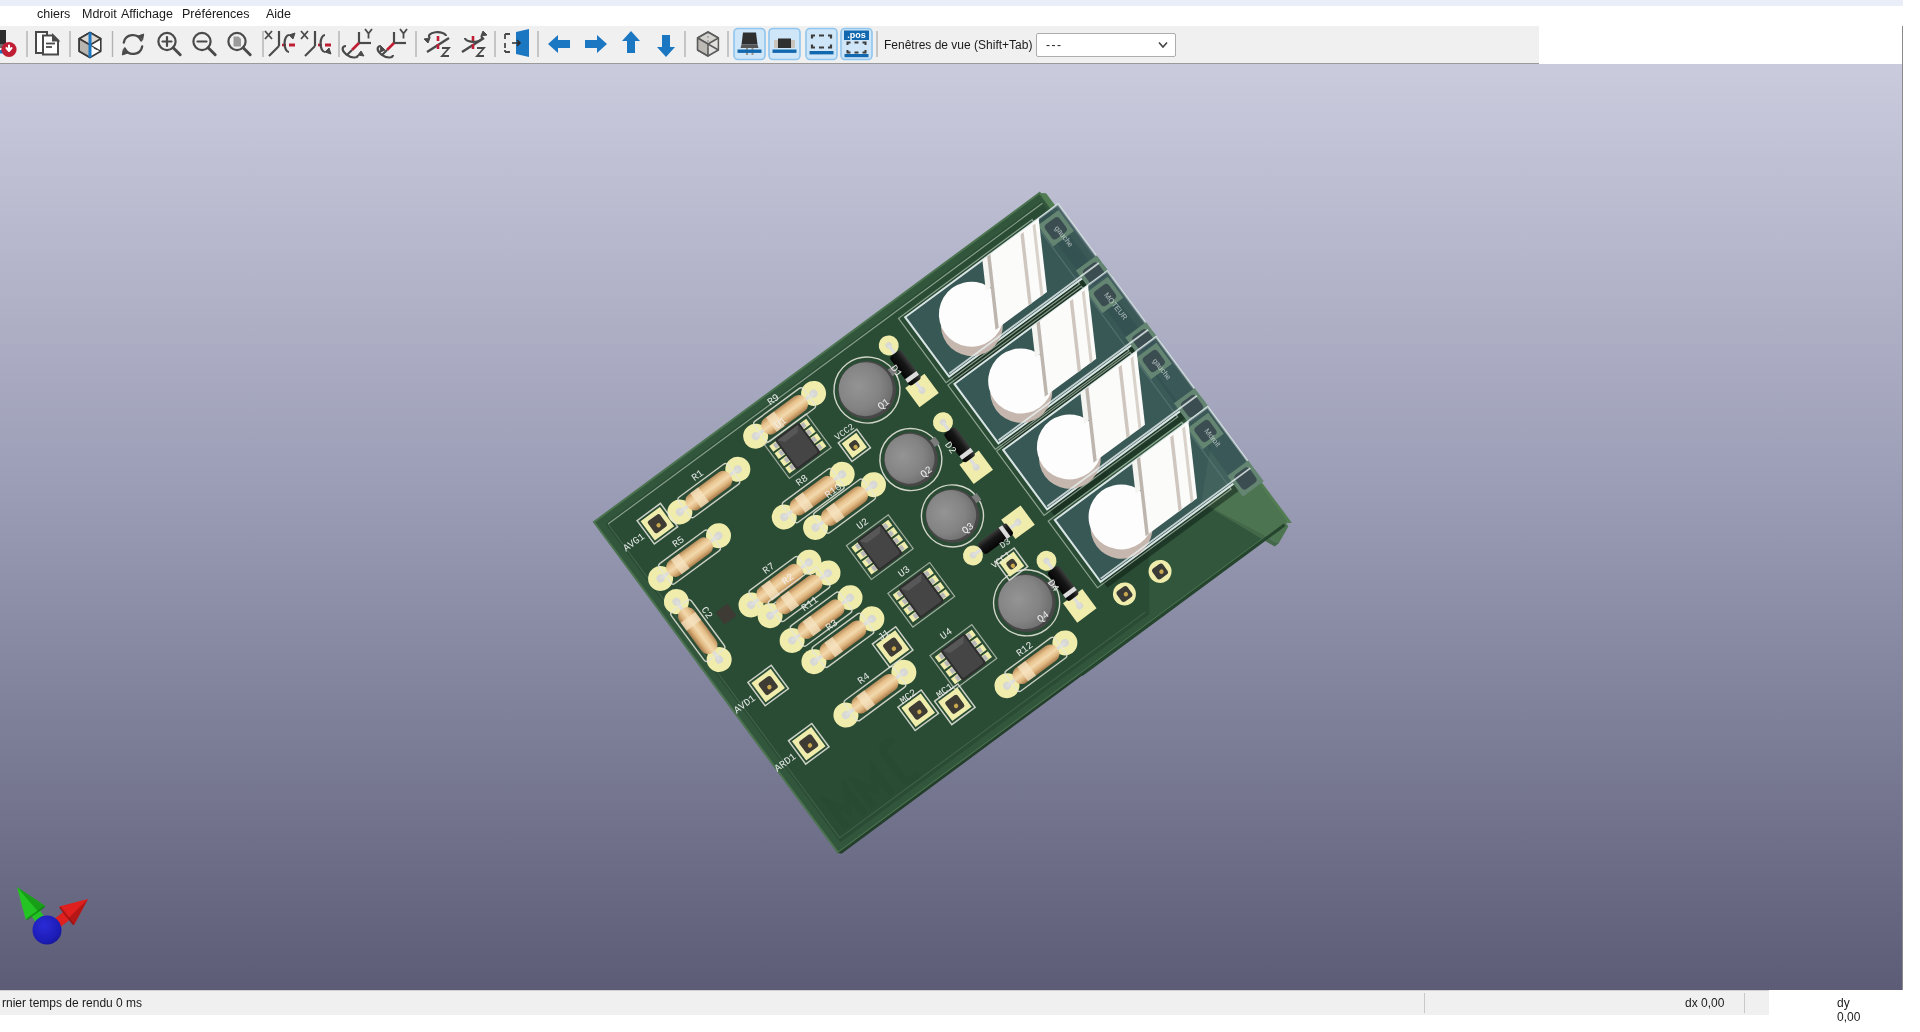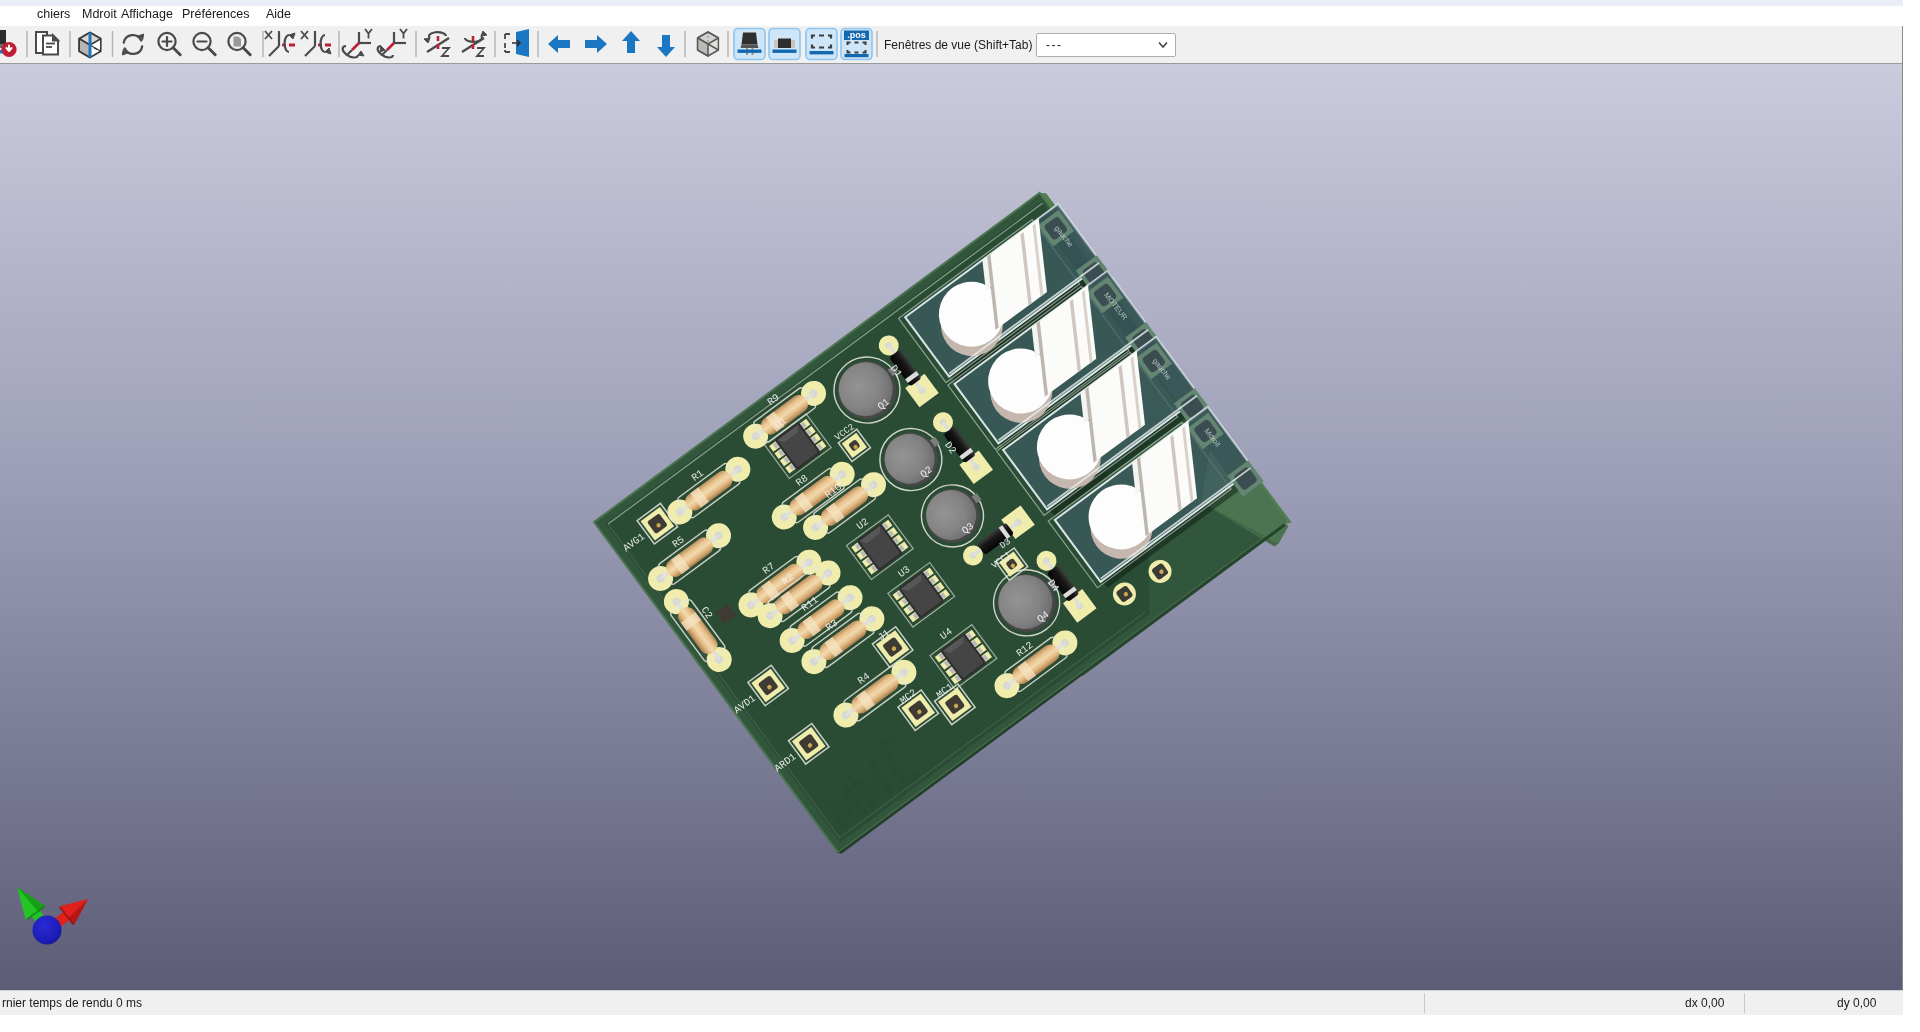--- a/index.html
+++ b/index.html
@@ -1,28 +1,28 @@
 <!DOCTYPE html>
 <html><head><meta charset="utf-8"><title>3D</title>
 <style>
 html,body{margin:0;padding:0;width:1920px;height:1032px;background:#fff;overflow:hidden;
 font-family:"Liberation Sans",sans-serif;-webkit-font-smoothing:antialiased;}
 #topstrip{position:absolute;left:0;top:0;width:1903px;height:6px;background:#eaeef8;}
 #menubar{position:absolute;left:0;top:6px;width:1903px;height:20px;background:#fff;}
 #menubar span{position:absolute;top:1px;font-size:12.5px;color:#1a1a1a;padding-left:36px;}
-#toolbar{position:absolute;left:0;top:26px;width:1903px;height:37px;background:#f0f0f0;
+#toolbar{position:absolute;left:0;top:26px;width:1539px;height:37px;background:#f0f0f0;
 border-bottom:1px solid #9a9a9a;}
 #tblabel{position:absolute;left:884px;top:12px;font-size:12px;color:#1a1a1a;}
 #combo{position:absolute;left:1036px;top:7px;width:129px;height:22px;background:#fff;
 border:1px solid #adadad;border-radius:2px;font-size:12px;color:#222;line-height:22px;padding-left:9px;}
 #combo svg{position:absolute;right:7px;top:7px;}
 #viewport{position:absolute;left:0;top:64px;width:1903px;height:926px;
 background:linear-gradient(180deg,#cacbdd 0%,#9b9db6 46%,#5c5c76 100%);}
 #rightline{position:absolute;left:1902px;top:26px;width:1px;height:964px;background:#8a8a8a;}
-#statusbar{position:absolute;left:0;top:990px;width:1903px;height:24px;background:#f0f0f0;
+#statusbar{position:absolute;left:0;top:990px;width:1769px;height:24px;background:#f0f0f0;
 border-top:1px solid #cfcfcf;font-size:12px;color:#1a1a1a;}
 #statusbar .t{position:absolute;top:5px;}
 #statusbar .sep{position:absolute;top:2px;width:1px;height:20px;background:#c8c8c8;}
 </style></head>
 <body>
 <div id="topstrip"></div>
 <div id="menubar">
 <span style="left:1px">chiers</span>
     <span style="left:46px">Mdroit</span>
 <span style="left:85px">Affichage</span>

